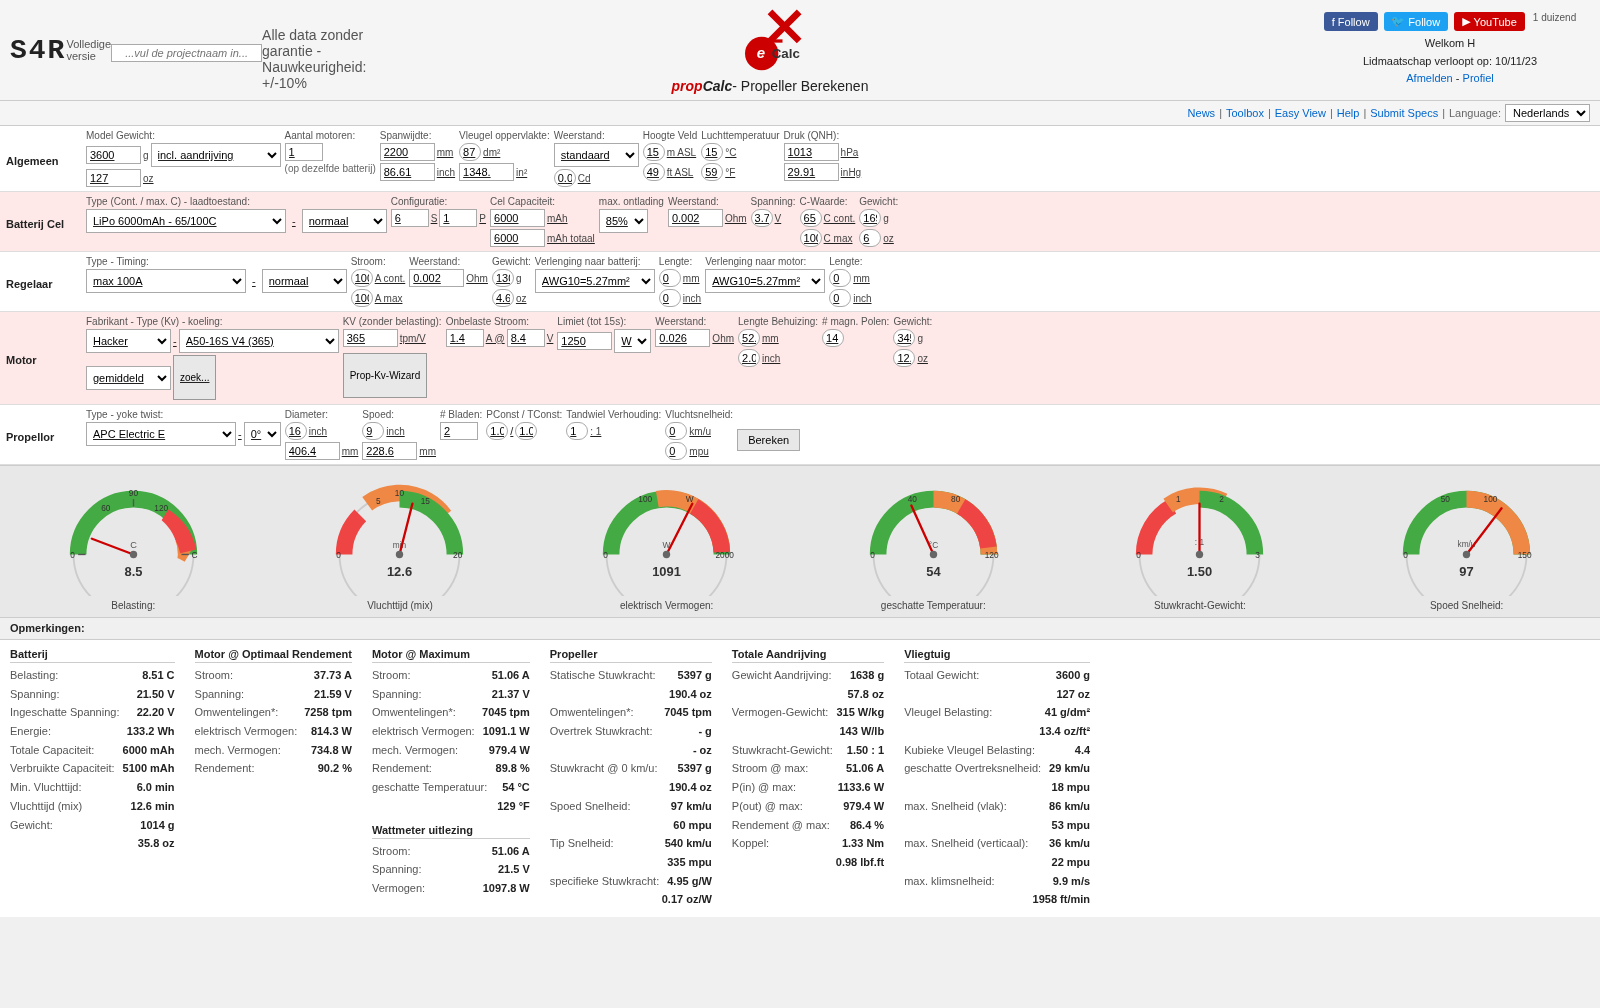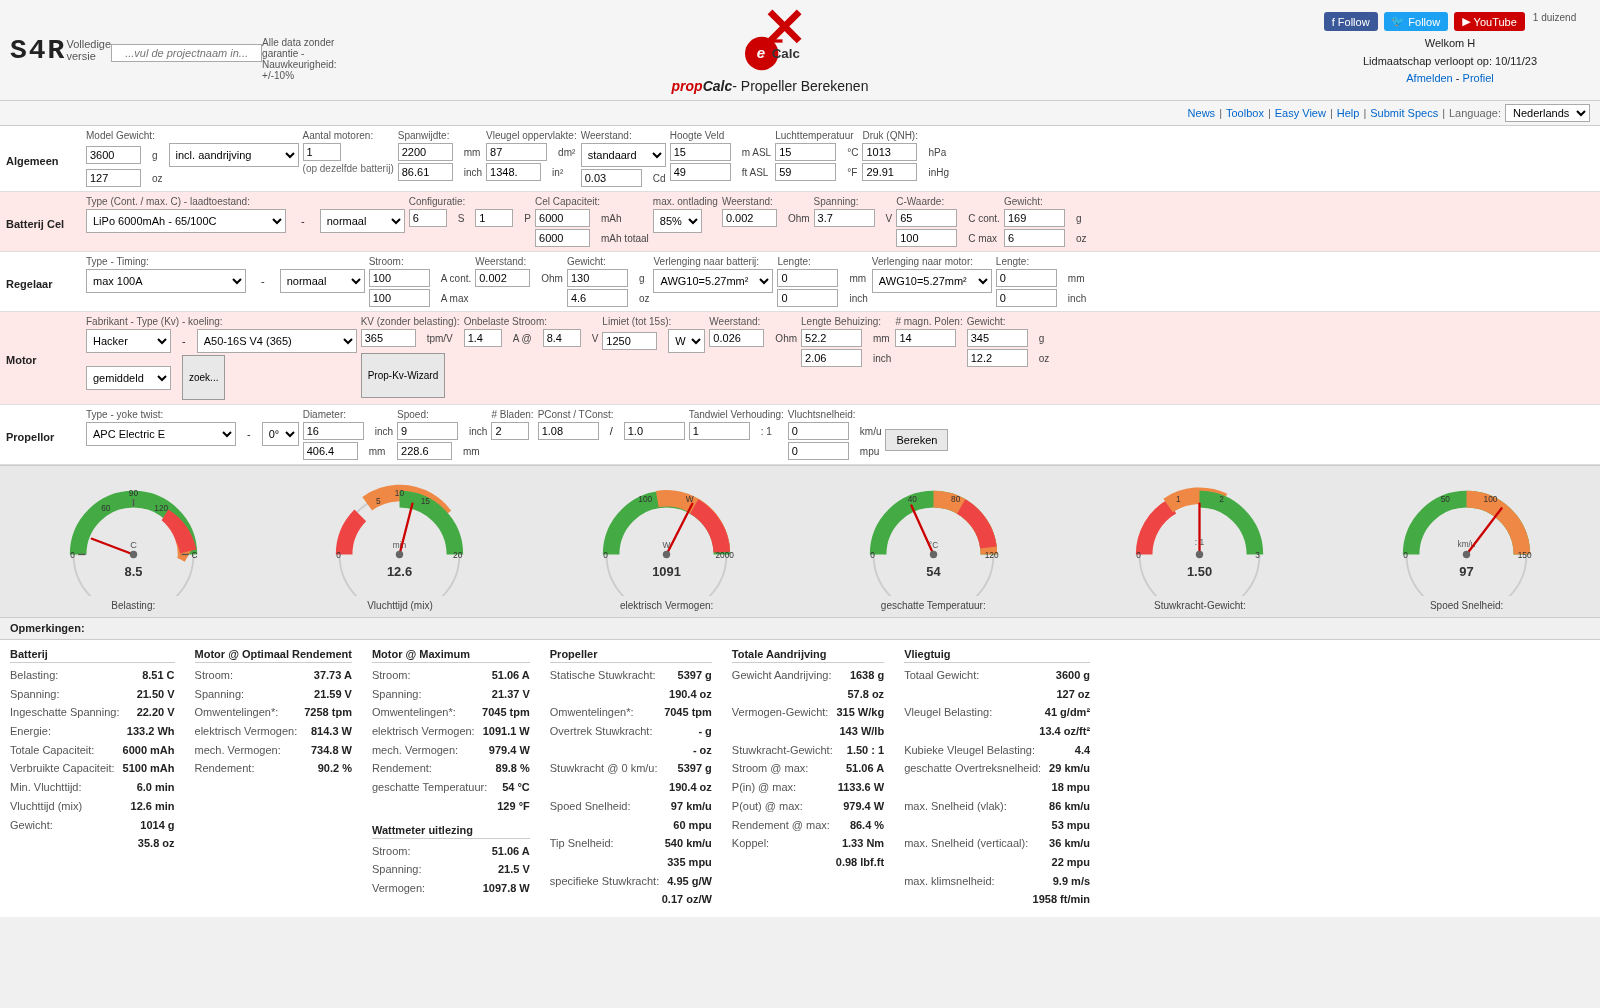--- a/index.html
+++ b/index.html
@@ -9,21 +9,21 @@
     .header { background: #f5f5f5; border-bottom: 1px solid #ccc; padding: 6px 10px; display: flex; align-items: center; justify-content: space-between; }
     .header-left { display: flex; flex-direction: row; align-items: center; width: 220px; }
     .logo-s4r { font-size: 28px; font-weight: bold; font-family: 'Courier New', monospace; letter-spacing: 2px; }
     .logo-version { font-size: 11px; color: #555; }
     .project-input { border: 1px solid #aaa; padding: 4px 8px; width: 180px; font-size: 11px; font-style: italic; color: #888; text-align: center; margin-top: 6px; }
     .header-center { display: flex; flex-direction: column; align-items: center; flex: 1; }
     .ecalc-icon { width: 100px; height: 70px; position: relative; }
     .app-title { font-size: 14px; margin-top: 2px; }
     .app-title span.prop { color: #cc0000; font-style: italic; font-weight: bold; }
     .app-title span.calc { font-style: italic; font-weight: bold; }
-    .accuracy { font-size: 10px; color: #555; margin-top: 18px; }
+    .accuracy { font-size: 14px; color: #555; margin-top: 18px; }
     .header-right { display: flex; flex-direction: column; align-items: center; width: 280px; }
     .social-buttons { display: flex; gap: 6px; margin-bottom: 4px; }
     .fb-btn { background: #3b5998; color: white; padding: 3px 8px; font-size: 11px; border-radius: 3px; display: flex; align-items: center; gap: 3px; }
     .tw-btn { background: #1da1f2; color: white; padding: 3px 8px; font-size: 11px; border-radius: 3px; display: flex; align-items: center; gap: 3px; }
     .yt-btn { background: #cc0000; color: white; padding: 3px 8px; font-size: 11px; border-radius: 3px; display: flex; align-items: center; gap: 3px; }
     .yt-count { font-size: 10px; color: #555; margin-left: 2px; }
     .user-info { text-align: center; font-size: 11px; line-height: 1.6; }
     .user-links a { color: #0066cc; text-decoration: none; }
 
     
@@ -35,21 +35,21 @@
     
     .main { background: #fff; }
     
     
     .form-section { display: flex; align-items: center; border-bottom: 1px solid #ddd; padding: 4px 6px; }
     .section-label { width: 80px; font-weight: bold; font-size: 11px; padding-top: 4px; flex-shrink: 0; }
     .section-content { flex: 1; display: flex; flex-wrap: wrap; gap: 4px; align-items: flex-start; }
     
     .field-group { display: flex; flex-direction: column; gap: 2px; }
     .field-label { font-size: 10px; color: #555; white-space: nowrap; }
-    .field-row { display: flex; align-items: center; gap: 11px; }
+    .field-row { display: flex; align-items: center; gap: 2px; text-decoration: underline; }
     input[type=text], input[type=number] { border: 1px solid #aaa; padding: 2px 3px; font-size: 11px; }
     select { border: 1px solid #aaa; padding: 4px 2px; font-size: 11px; background: #fff; }
     .unit { font-size: 10px; color: #444; white-space: nowrap; }
     
     
     .pink-bg { background: #ffe8e8; }
     
     
     .gauges-area { background: #e8e8e8; padding: 10px 0 6px 0; display: flex; justify-content: space-around; align-items: flex-end; border-top: 1px solid #ccc; border-bottom: 1px solid #ccc; }
     .gauge-container { display: flex; flex-direction: column; align-items: center; }
@@ -64,21 +64,21 @@
     
     .remarks { padding: 4px 10px; font-weight: bold; font-size: 11px; border-bottom: 1px solid #eee; }
     
     
     .bereken-btn { background: #e8e8e8; border: 1px solid #aaa; padding: 4px 10px; font-size: 11px; cursor: pointer; }
     
     
     .sep { color: #999; }
     
     input.w30 { width: 38px; }
-    input.w40 { width: 61px; }
+    input.w40 { width: 22px; border-radius: 9px; }
     input.w50 { width: 55px; }
     select.w80 { width: 85px; }
     select.w120 { width: 130px; }
 
     .small-note { font-size: 10px; color: #666; }
     
     .inline-btn { background: #e8e8e8; border: 1px solid #999; padding: 16px 6px; font-size: 10px; cursor: pointer; }
   </style>
 </head>
 <body>

